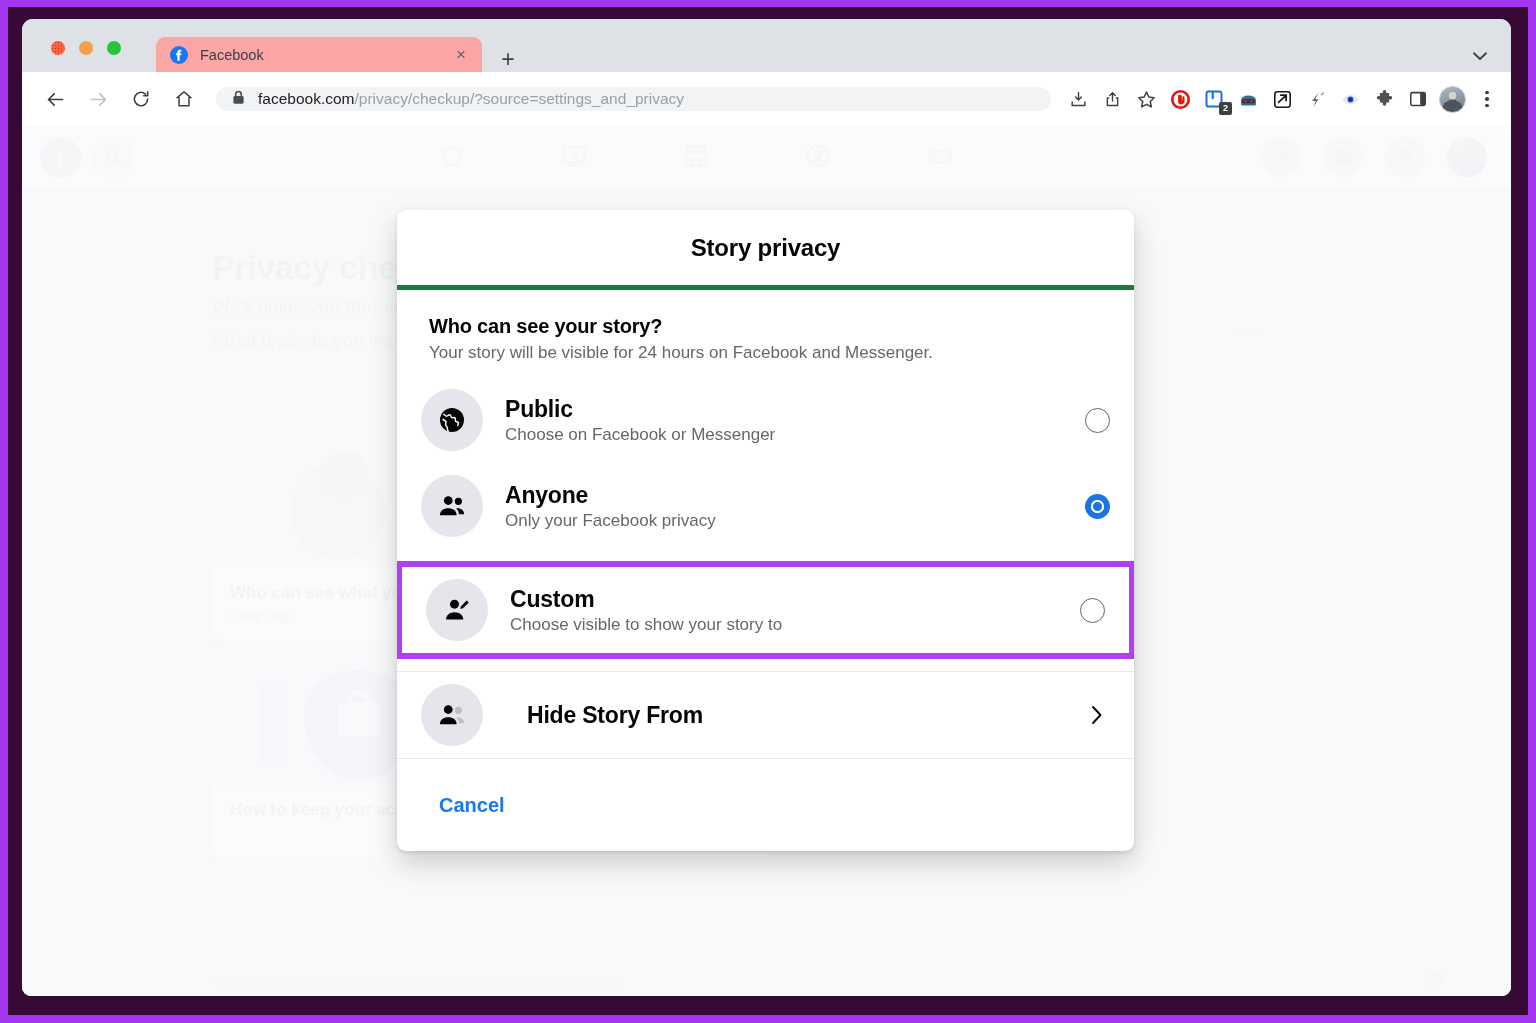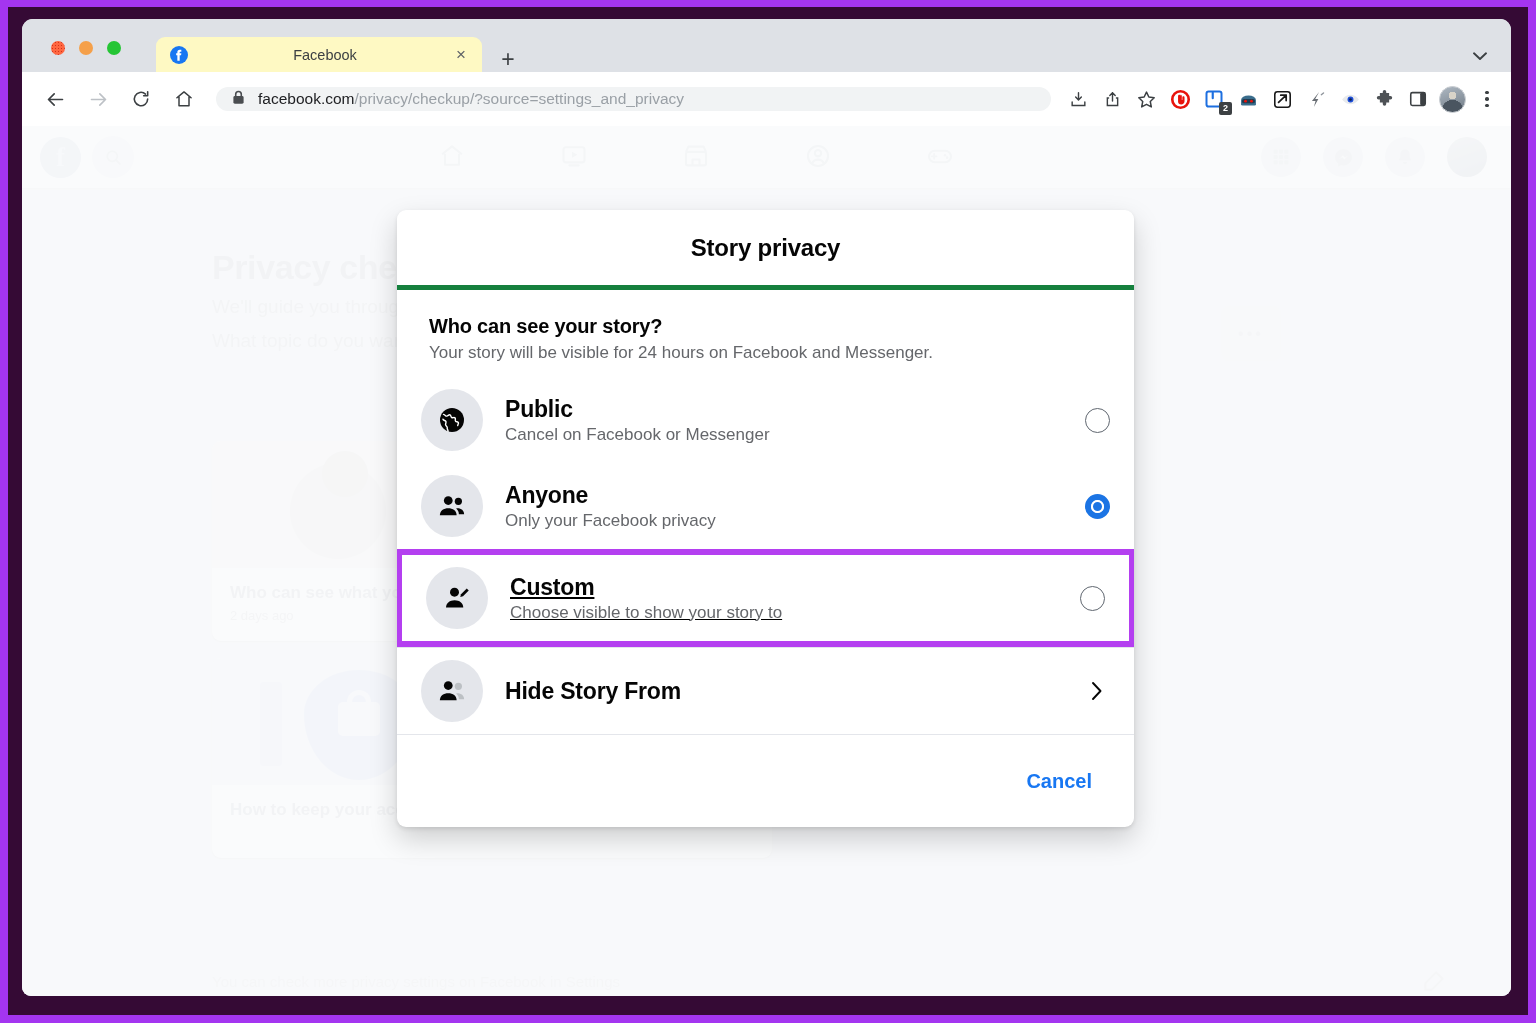--- a/index.html
+++ b/index.html
@@ -39,25 +39,24 @@
     display: flex; gap: 14px;
   }
   .tl { width: 14px; height: 14px; border-radius: 50%; }
   .tl-red { background: #ff6640; background-image: radial-gradient(#d0321a 38%, transparent 40%); background-size: 3px 3px; }
   .tl-yellow { background: #f5a04a; }
   .tl-green { background: #25c535; }
 
   #tab {
     position: absolute; left: 134px; top: 18px;
     width: 326px; height: 35px;
-    background: #fef9c3;
+    background: #fca5a5;
     border-radius: 9px 9px 0 0;
     display: flex; align-items: center;
     padding: 0 10px 0 14px;
-    text-align: center;
   }
   #tab-favicon { width: 18px; height: 18px; flex: 0 0 18px; }
   #tab-title {
     flex: 1; margin-left: 12px;
     font-size: 14.5px; color: #3c4043;
     white-space: nowrap; overflow: hidden; text-overflow: ellipsis;
   }
   #tab-close {
     width: 22px; height: 22px;
     display: flex; align-items: center; justify-content: center;
@@ -279,29 +278,28 @@
     border-radius: 50%;
     border: 2.5px solid #fff;
     background: #1b74e4;
     box-sizing: border-box;
   }
   .chev-right { width: 25px; flex: 0 0 25px; color: #050505; display: flex; justify-content: center; }
 
   #option-custom-wrap {
     position: relative;
     border: 6px solid #b43ff0;
-    margin: 0 -1px;
-    text-decoration: underline;
-  }
-  #option-hide { border-top: 1px solid #e4e6eb; }
+    margin: 12px -1px;
+  }
+  #option-hide { border-top: 1px solid #e4e6eb; gap: 22px; }
 
   #modal-footer {
     border-top: 1px solid #e4e6eb;
     height: 93px;
-    display: flex; align-items: center; justify-content: flex-end;
+    display: flex; align-items: center; 
     gap: 10px;
     padding: 0 24px;
   }
   #cancel-button {
     font-size: 20px; font-weight: 700; color: #1877f2;
     background: none; border: none;
     padding: 10px 18px; border-radius: 6px;
     font-family: inherit;
   }
   #save-button {
@@ -597,21 +595,21 @@
 
         <div class="option-row">
           <div class="opt-icon">
             <svg width="30" height="30" viewBox="0 0 24 24">
                     <circle cx="12" cy="12" r="9.6" fill="#050505"></circle>
                     <path d="M5.2 7.5c1.4.4 1.6 1.5 2.6 1.4 1.1-.1 1.5-1.3 2.6-1 .9.3.5 1.6 1.4 2.1.9.5 1.8-.4 2.6.3.8.7-.2 1.9.5 2.7.6.7 1.8.2 2.2 1.1.4.8-.6 1.5-.5 2.4M8.8 21.2c.2-1.2-.9-1.8-.6-2.9.3-1-1-1.4-1.3-2.4-.3-1 .7-1.9.2-2.8-.5-.9-2-.6-2.3-1.7" fill="none" stroke="#fff" stroke-width="1.15" stroke-linecap="round"></path>
                   </svg>
           </div>
           <div class="opt-text">
             <div class="opt-label">Public</div>
-            <div class="opt-desc">Cancel on Facebook or Messenger</div>
+            <div class="opt-desc">Choose on Facebook or Messenger</div>
           </div>
           <div class="radio"></div>
         </div>
 
         <div class="option-row">
           <div class="opt-icon">
             <svg width="30" height="30" viewBox="0 0 24 24">
                     <circle cx="9" cy="7.6" r="3.5" fill="#050505"></circle>
                     <path d="M2.3 19.4c0-3.5 3-5.6 6.7-5.6s6.7 2.1 6.7 5.6z" fill="#050505"></path>
                     <circle cx="17.1" cy="8.2" r="2.9" fill="#050505"></circle>

